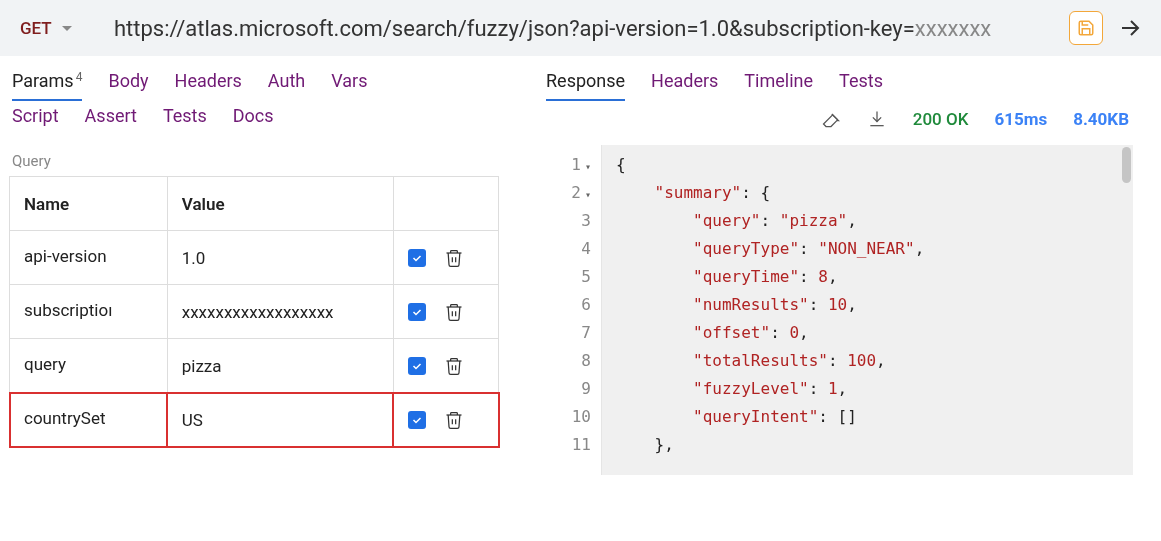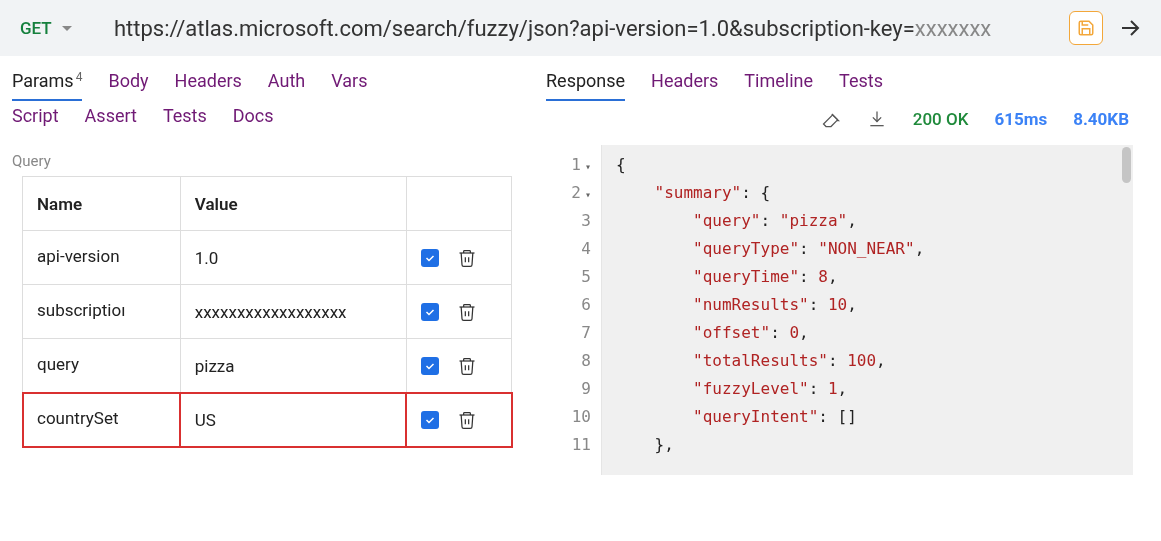--- a/index.html
+++ b/index.html
@@ -15,21 +15,21 @@
   .toolbar {
     display: flex;
     align-items: center;
     background: #f1f3f5;
     padding: 8px 14px;
     gap: 10px;
     height: 56px;
   }
   .method {
     font-size: 17px;
-    color: #15803d;
+    color: #7f1d1d;
     font-weight: 500;
     display: flex;
     align-items: center;
     gap: 10px;
     padding: 4px 6px;
     min-width: 90px;
   }
   .chevron-down {
     width:0;height:0;border-left:5px solid transparent;border-right:5px solid transparent;border-top:5px solid #888;
   }
@@ -87,21 +87,21 @@
     margin-left:2px;
   }
   .section-label {
     font-size: 15px;
     color:#888;
     padding: 18px 6px 6px 6px;
   }
   table.params {
     width: 490px;
     border-collapse: collapse;
-    margin-left:16px;
+    margin-left:3px;
   }
   table.params th, table.params td {
     border: 1px solid #ddd;
     text-align:left;
     font-size:17px;
     color:#222;
     height: 54px;
   }
   table.params th { font-weight:600; padding: 12px 14px; }
   table.params td { padding: 0 14px; }

